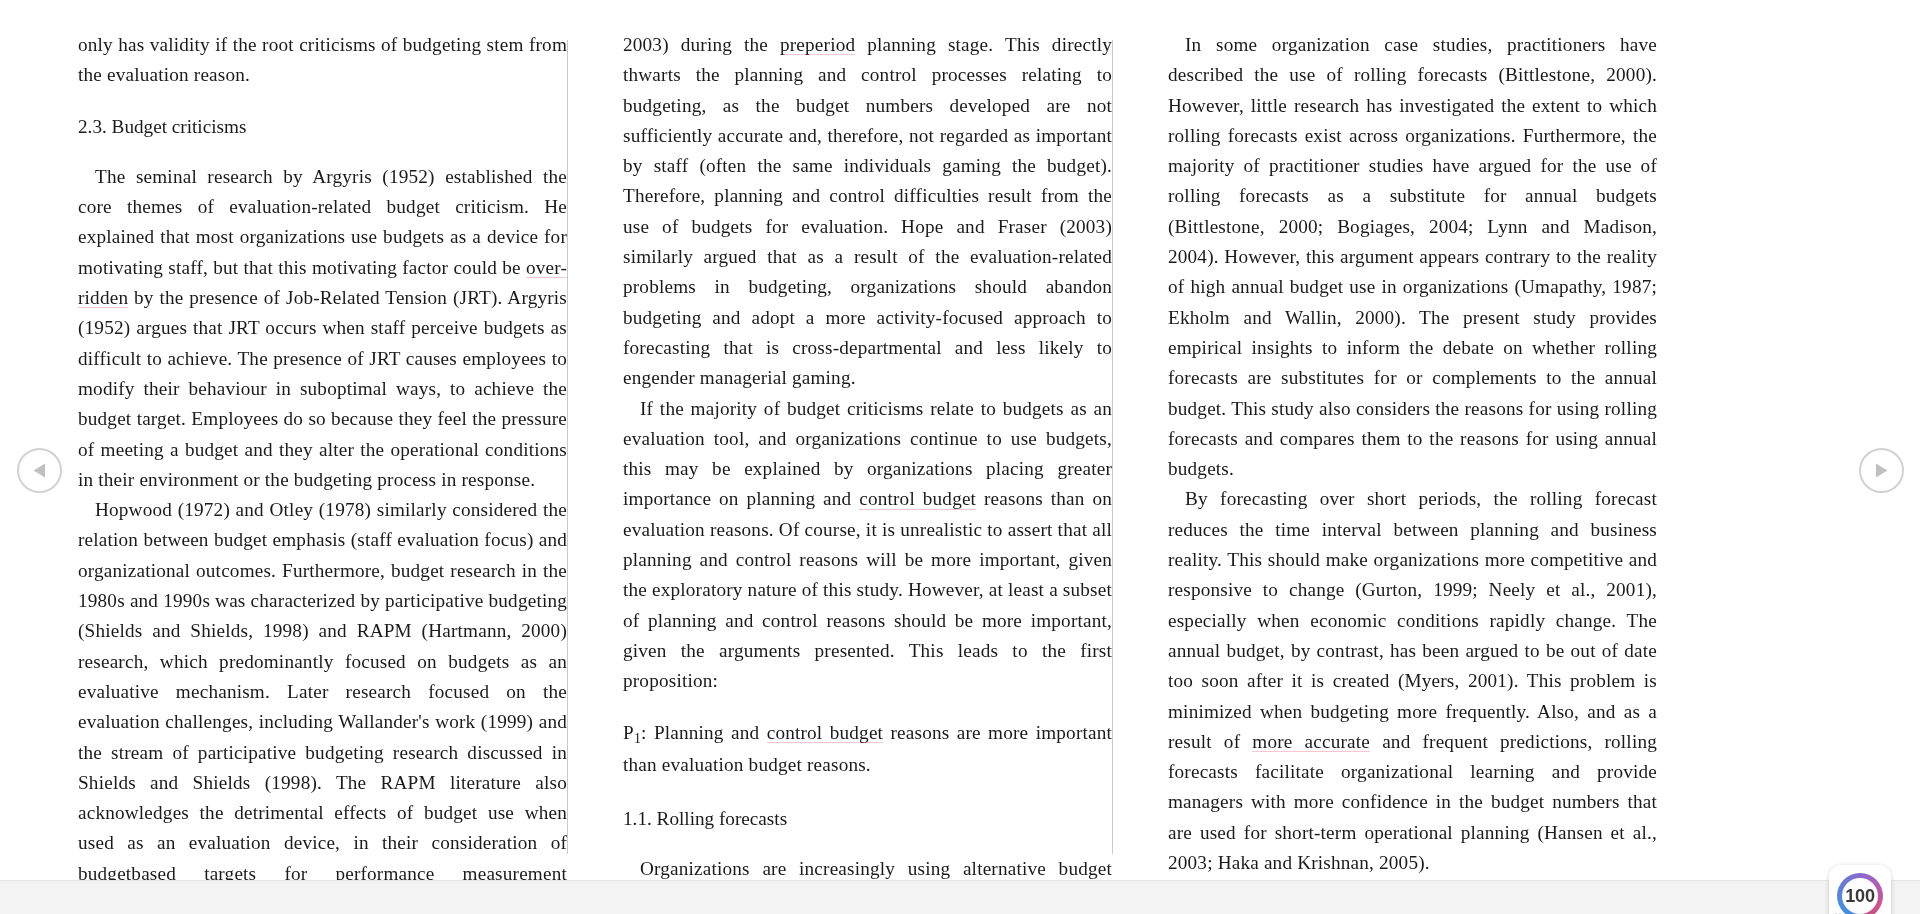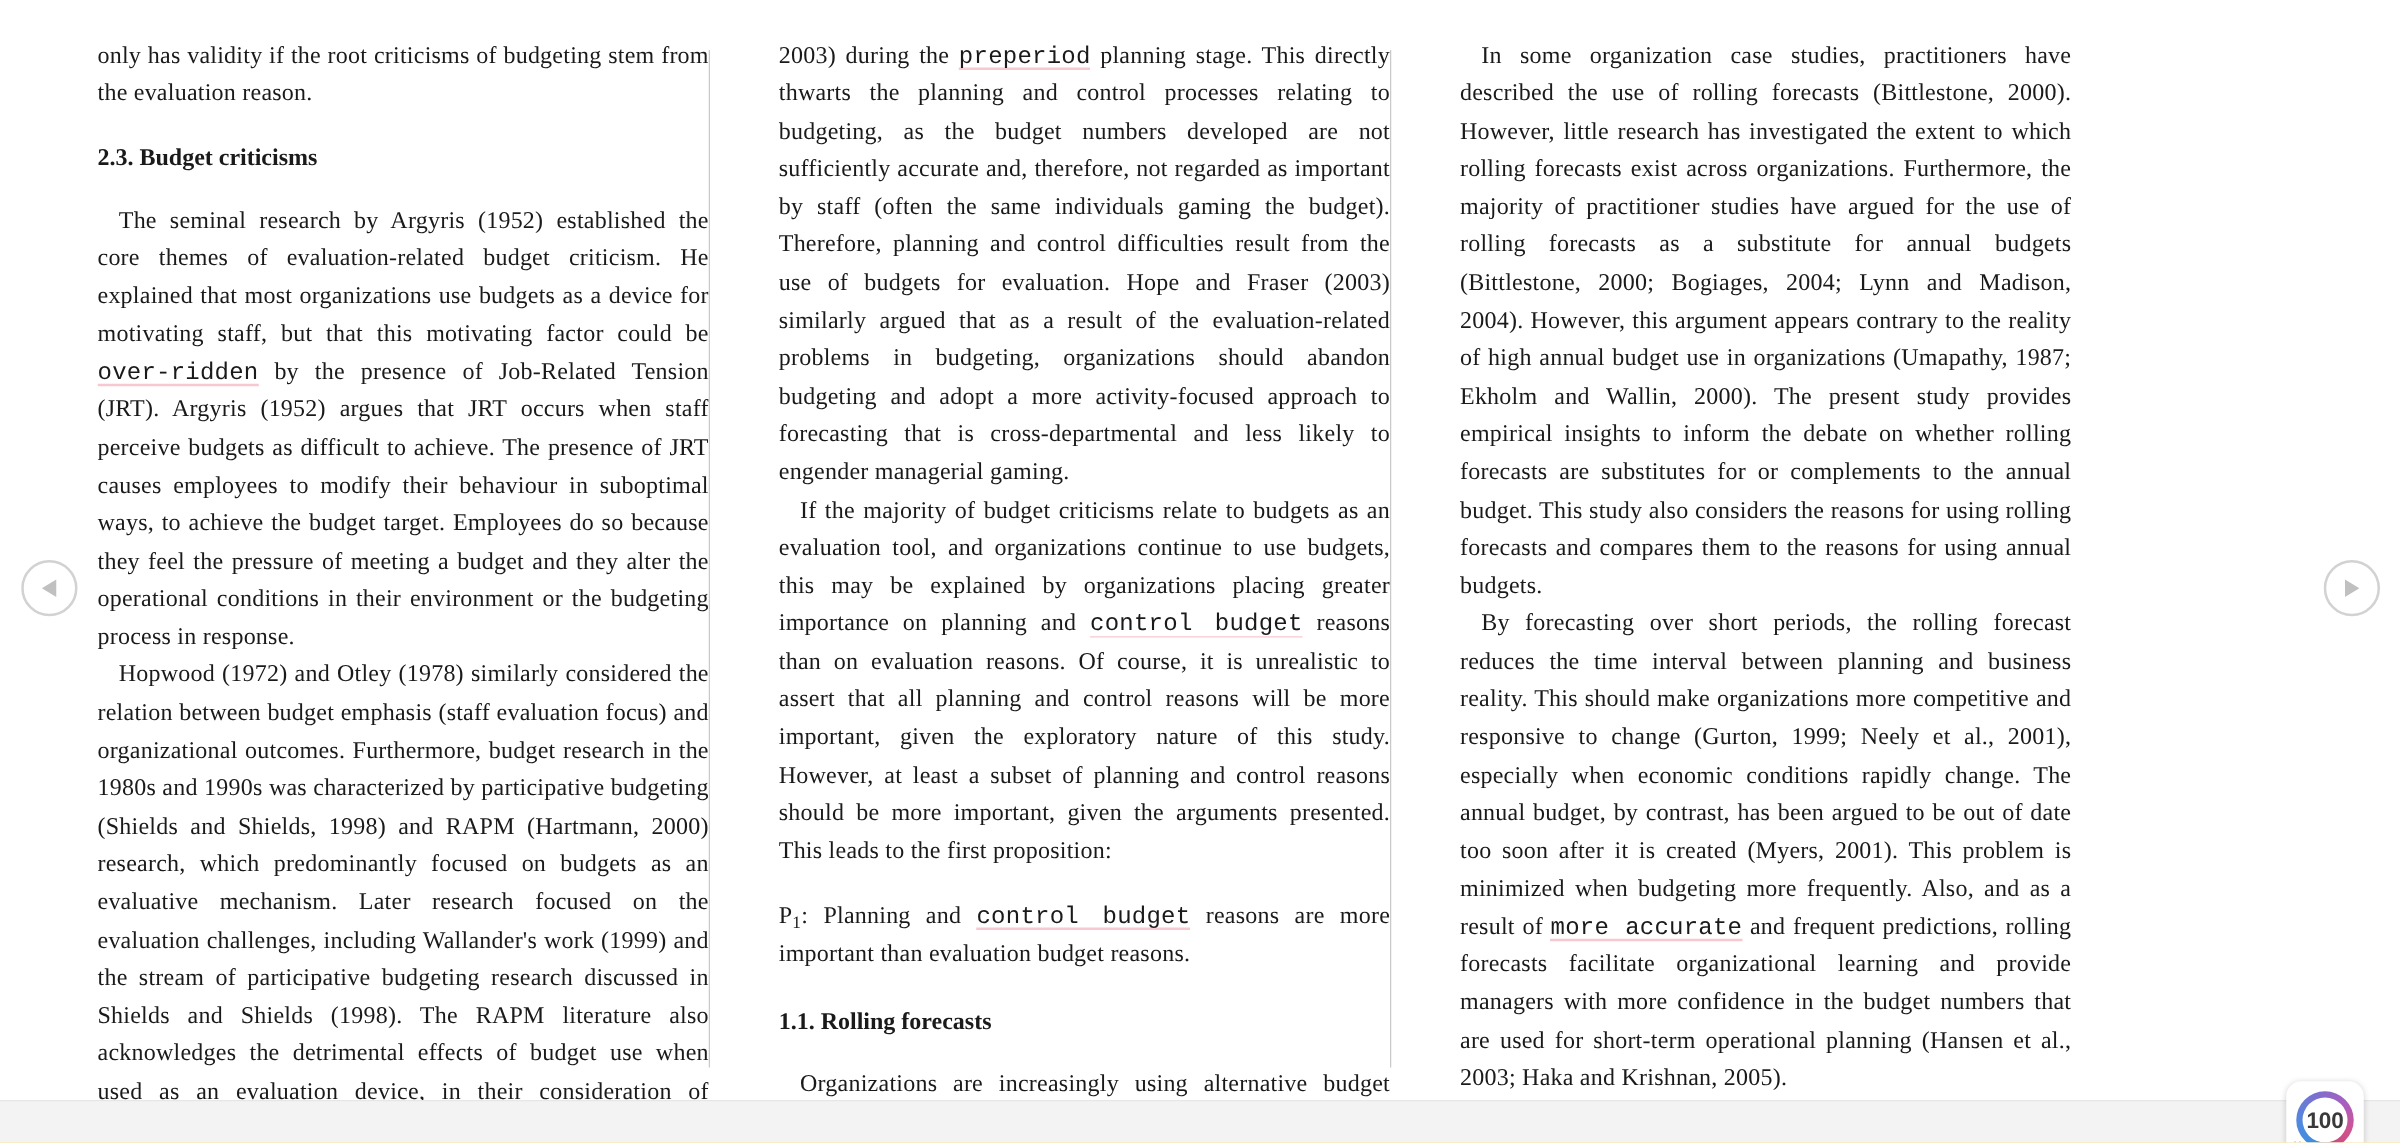--- a/index.html
+++ b/index.html
@@ -12,21 +12,21 @@
   }
   body {
     font-family: "Liberation Serif", "DejaVu Serif", serif;
     color: #1a1a1a;
   }
 
   #viewer {
     position: relative;
     width: 1920px;
     height: 914px;
-    background: #eab308;
+    background: #22c55e;
     overflow: hidden;
   }
 
   #page {
     position: absolute;
     left: 0; top: 0;
     width: 1920px;
     height: 880px;
     background: #ffffff;
   }
@@ -70,42 +70,41 @@
     letter-spacing: 0.01em;
   }
   p.indent { text-indent: 17px; }
   p.noindent { text-indent: 0; }
   p + p { margin-top: 0; }
 
   h3.heading {
     margin: 21px 0 20px 0;
     font-size: 19.2px;
     line-height: 30.3px;
-    font-weight: bold;
+    font-weight: normal;
     text-align: left;
   }
 
   .prop {
     margin-top: 21px;
     margin-bottom: 24px;
     text-indent: 0;
   }
   .prop sub {
     font-size: 0.72em;
     vertical-align: baseline;
     position: relative;
     top: 0.3em;
   }
 
   .sp {
     background-image: linear-gradient(to right, #f7c8cf, #f7c8cf);
     background-repeat: repeat-x;
     background-size: 100% 2px;
     background-position: 0 1.05em;
-    font-family: Liberation Mono, monospace;
   }
 
   
   .nav-arrow {
     position: absolute;
     width: 45px;
     height: 45px;
     border-radius: 50%;
     border: 2px solid #d2d2d2;
     background: rgba(255,255,255,0.85);

